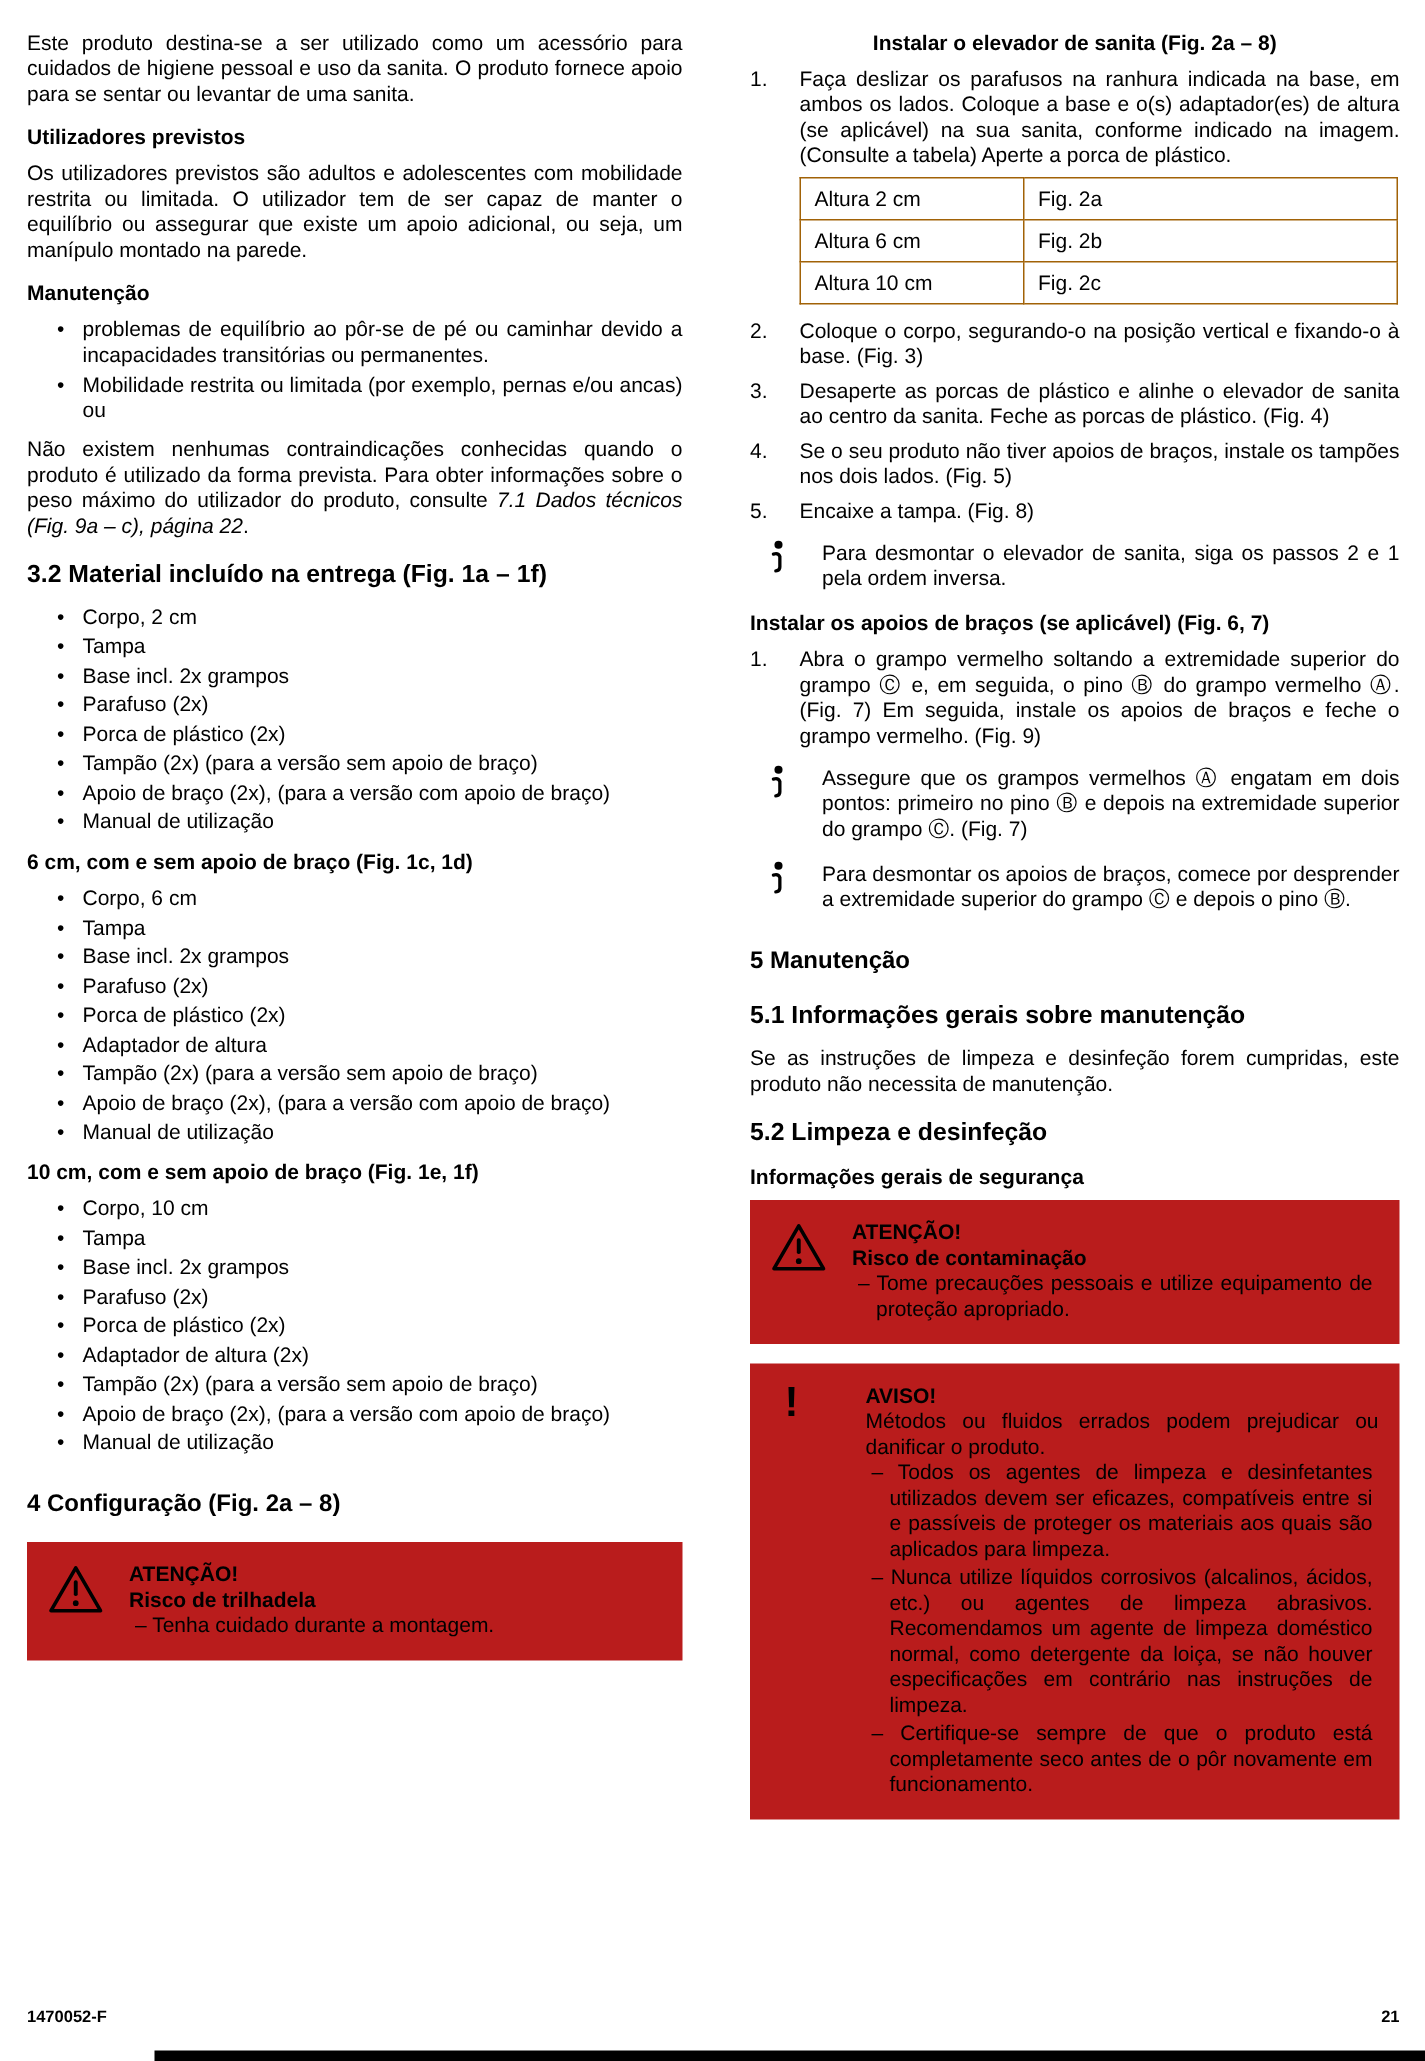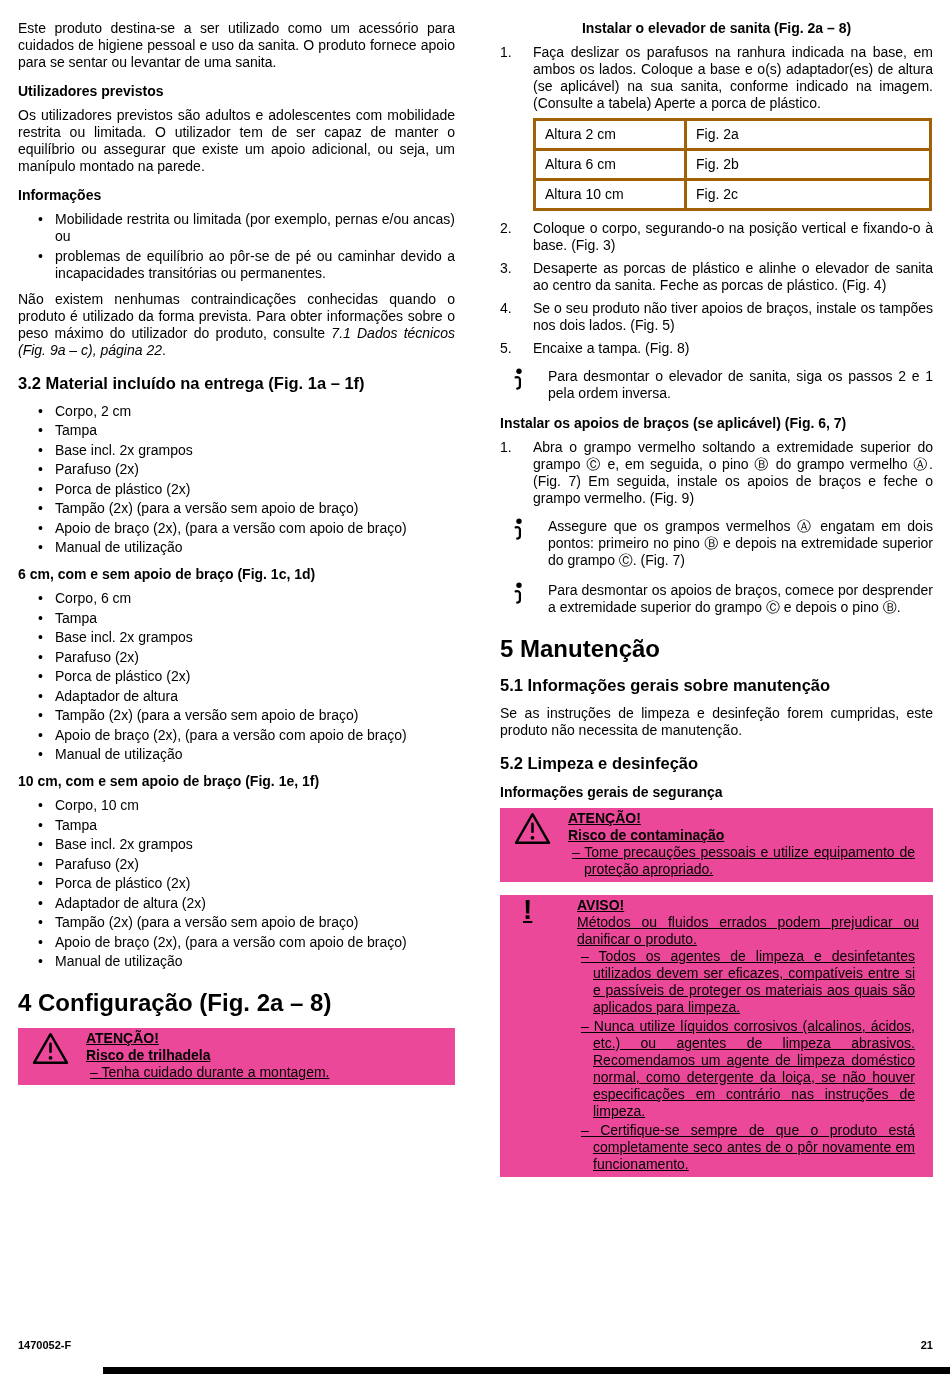--- a/index.html
+++ b/index.html
@@ -8,59 +8,59 @@
     background:#ffffff;color:#000;
     font-family:"Liberation Sans",sans-serif;
     font-size:14px;line-height:17px;
   }
   .col{position:absolute;top:20px;}
   .col-left{left:18px;width:437px;}
   .col-right{left:500px;width:433px;}
   .jst{text-align:justify;}
   p.body{margin:0 0 12px;}
   .runin{font-weight:bold;font-size:14px;margin:10px 0 7px;line-height:17px;}
-  .sec-main{font-weight:bold;font-size:24px;line-height:25px;margin:20px 0 13px;}
+  .sec-main{font-weight:bold;font-size:16px;line-height:25px;margin:20px 0 13px;}
   .sec-sub{font-weight:bold;font-size:16.5px;line-height:21px;margin:14px 0 9px;}
   .it{font-style:italic;}
   ul.bullets{list-style:none;margin:0 0 9px;padding:0 0 0 37px;}
   ul.bullets li{position:relative;margin:0 0 2.5px;}
   ul.bullets li::before{content:"\2022";position:absolute;left:-17px;top:0;}
   .step{display:flex;margin:0 0 6px;}
   .step .num{flex:0 0 33px;}
   .step .txt{flex:1;}
   table.figtable{border-collapse:collapse;margin:4px 0 9px 33px;width:399px;}
-  table.figtable td{border:3px solid #a16207;padding:5px 9px;vertical-align:middle;}
+  table.figtable td{border:1px solid #a16207;padding:5px 9px;vertical-align:middle;}
   table.figtable td:first-child{width:130px;}
   .note{position:relative;padding-left:48px;margin:11px 0 13px;}
   .note .note-icon{position:absolute;left:13px;top:0;}
-  .warnbox{background:#ec4899;display:flex;padding:2px 14px;margin:0 0 13px;text-decoration:underline;}
+  .warnbox{background:#b91c1c;display:flex;padding:13px 14px;margin:0 0 13px;}
   .warn-icon{flex:0 0 54px;padding-top:2px;}
   .warn-icon.excl{font-size:28px;font-weight:bold;line-height:22px;padding-left:9px;font-family:"Liberation Sans",sans-serif;}
   .warn-body{flex:1;}
   .warn-title{font-weight:bold;}
   .dash{padding-left:12px;text-indent:-12px;margin:0 4px 2px;}
   .footer{position:absolute;bottom:20px;font-size:11px;font-weight:bold;}
   .footer-left{left:18px;}
   .footer-right{right:17px;}
   .bottom-bar{position:absolute;left:103px;right:0;bottom:0;height:7px;background:#000;}
 </style>
 </head>
 <body>
 
 <div class="col col-left">
 
   <p class="body jst">Este produto destina-se a ser utilizado como um acessório para cuidados de higiene pessoal e uso da sanita. O produto fornece apoio para se sentar ou levantar de uma sanita.</p>
 
   <div class="runin">Utilizadores previstos</div>
   <p class="body jst">Os utilizadores previstos são adultos e adolescentes com mobilidade restrita ou limitada. O utilizador tem de ser capaz de manter o equilíbrio ou assegurar que existe um apoio adicional, ou seja, um manípulo montado na parede.</p>
 
-  <div class="runin" style="margin-top:0;">Informações</div>
-  <ul class="bullets">
+  <div class="runin" style="margin-top:0;">Manutenção</div>
+  <ul class="bullets">
+      <li class="jst">problemas de equilíbrio ao pôr-se de pé ou caminhar devido a incapacidades transitórias ou permanentes.</li>
       <li class="jst">Mobilidade restrita ou limitada (por exemplo, pernas e/ou ancas) ou</li>
-      <li class="jst">problemas de equilíbrio ao pôr-se de pé ou caminhar devido a incapacidades transitórias ou permanentes.</li>
     </ul>
 
   <p class="body jst"><span>Não existem nenhumas contraindicações conhecidas quando o produto é utilizado da forma prevista. Para obter informações sobre o peso máximo do utilizador do produto, consulte </span><span class="it">7.1 Dados técnicos (Fig. 9a – c), página 22</span><span>.</span></p>
 
   <div class="sec-sub">3.2 Material incluído na entrega (Fig. 1a – 1f)</div>
 
   <ul class="bullets">
       <li>Corpo, 2 cm</li>
       <li>Tampa</li>
       <li>Base incl. 2x grampos</li>

